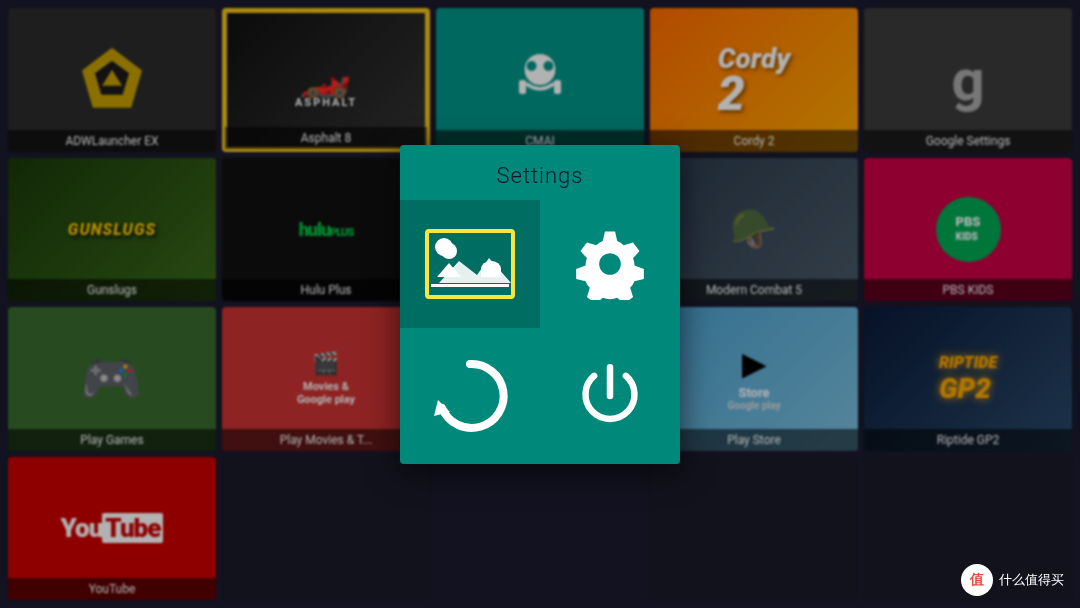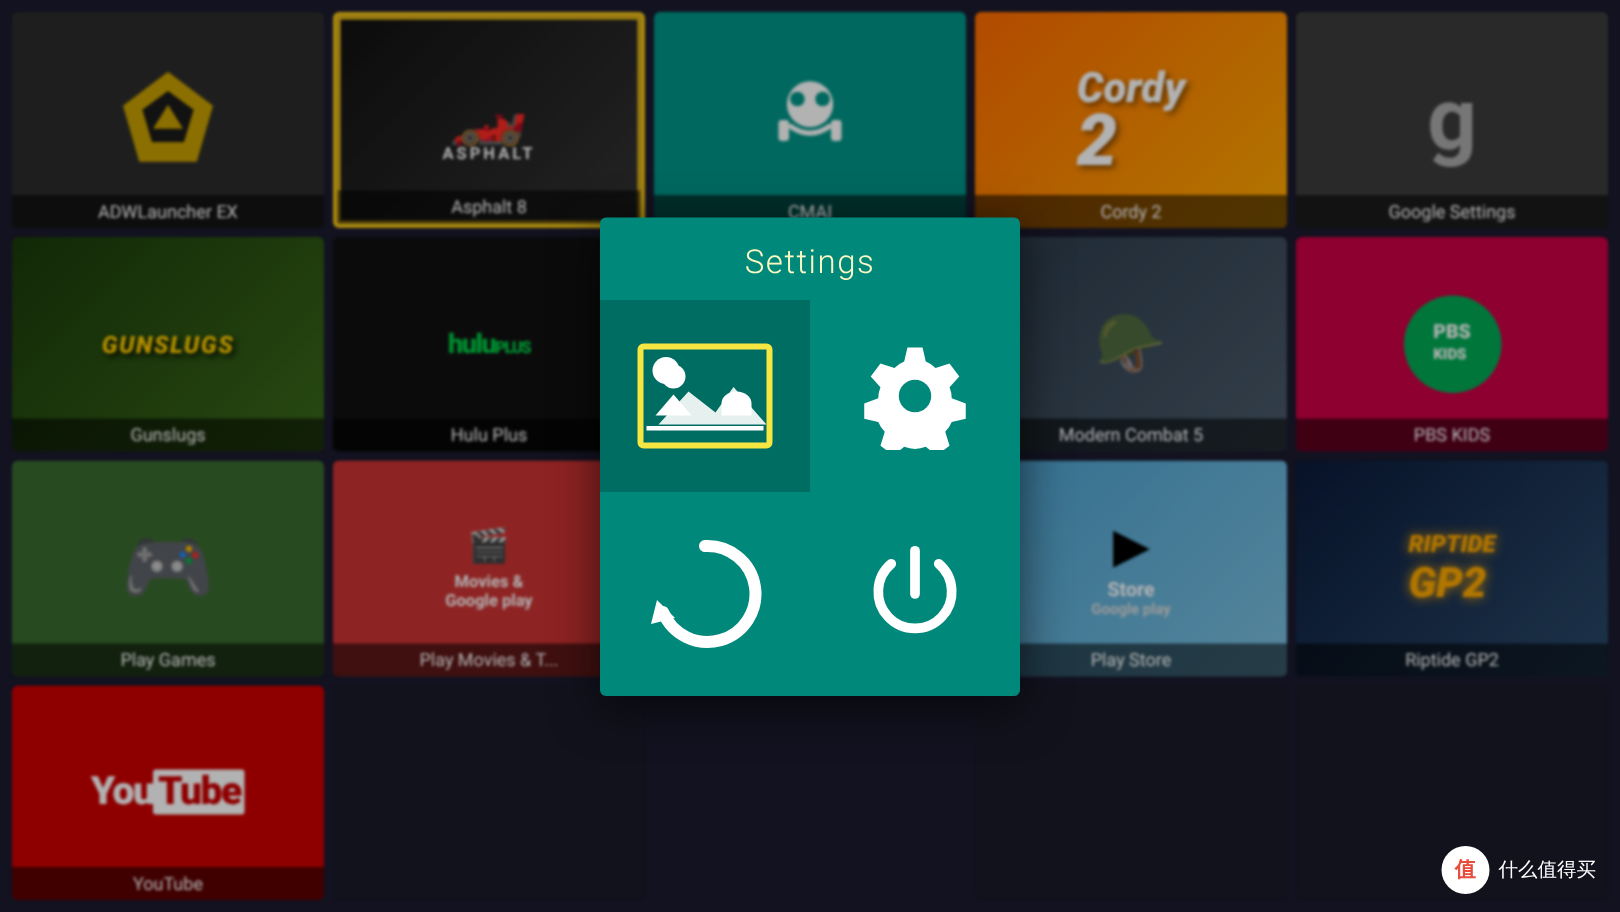--- a/index.html
+++ b/index.html
@@ -103,21 +103,21 @@
       width: 280px;
       border-radius: 4px;
       overflow: hidden;
       box-shadow: 0 8px 32px rgba(0,0,0,0.6);
       display: flex;
       flex-direction: column;
       align-items: center;
     }
 
     .settings-title {
-      color: #fef9c3;
+      color: #0f172a;
       font-size: 22px;
       font-weight: 300;
       padding: 18px 0 12px;
       text-align: center;
       width: 100%;
       letter-spacing: 1px;
     }
 
     .settings-grid {
       display: grid;

